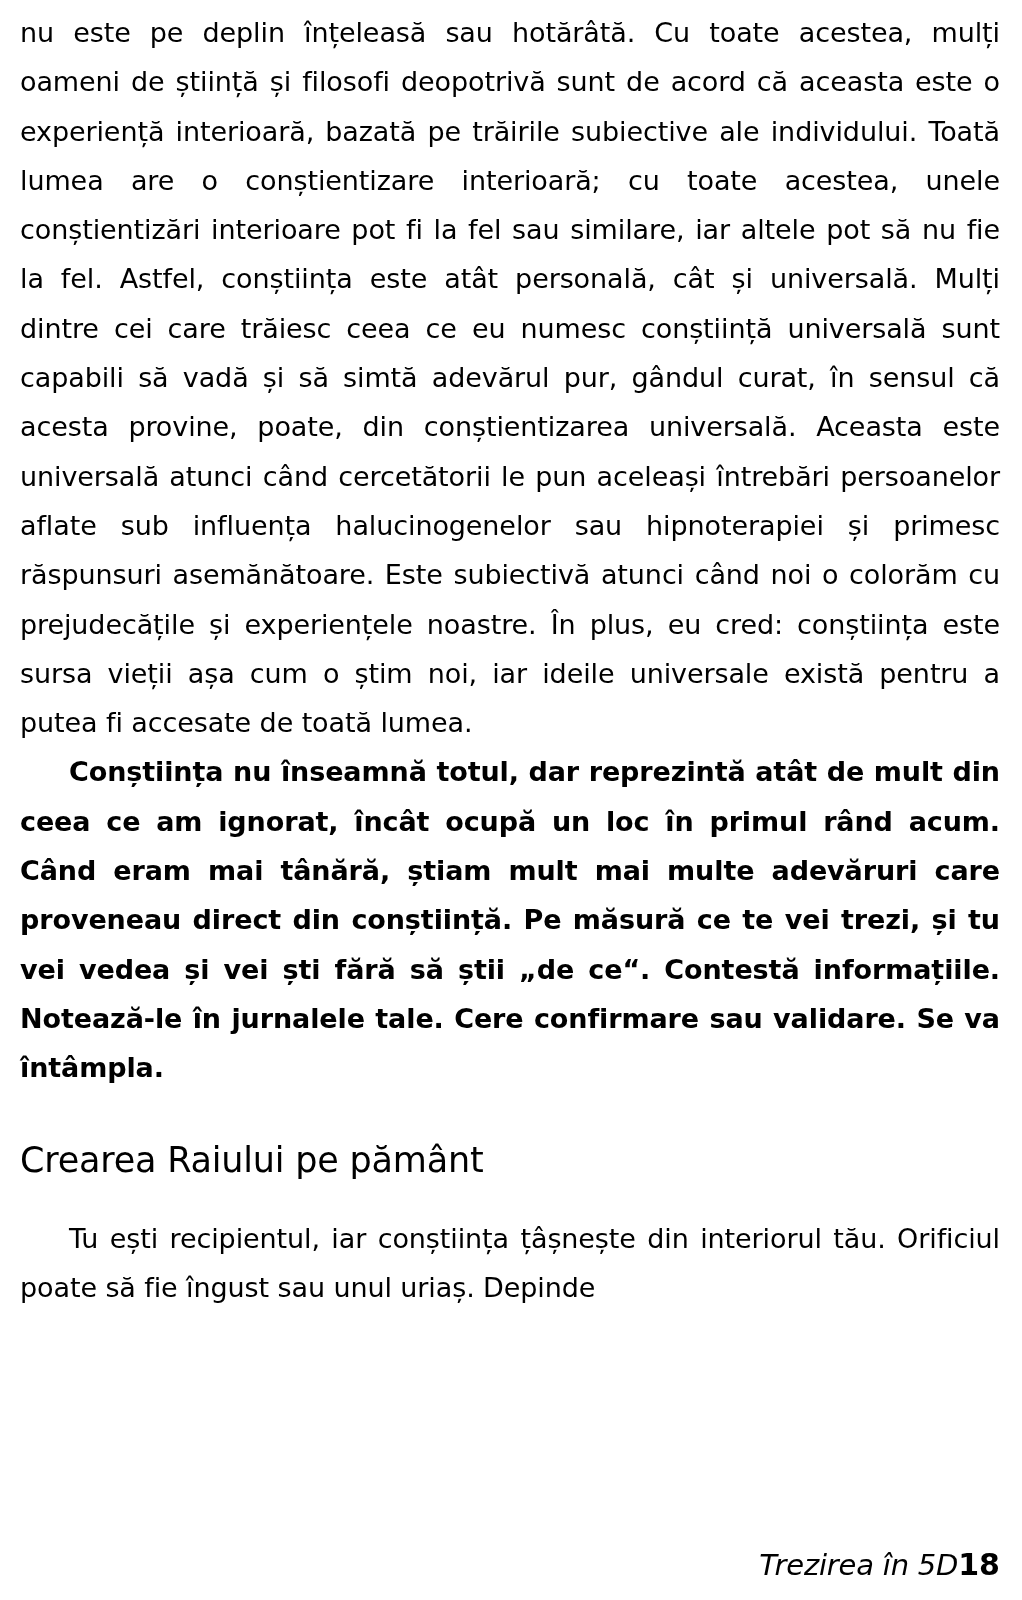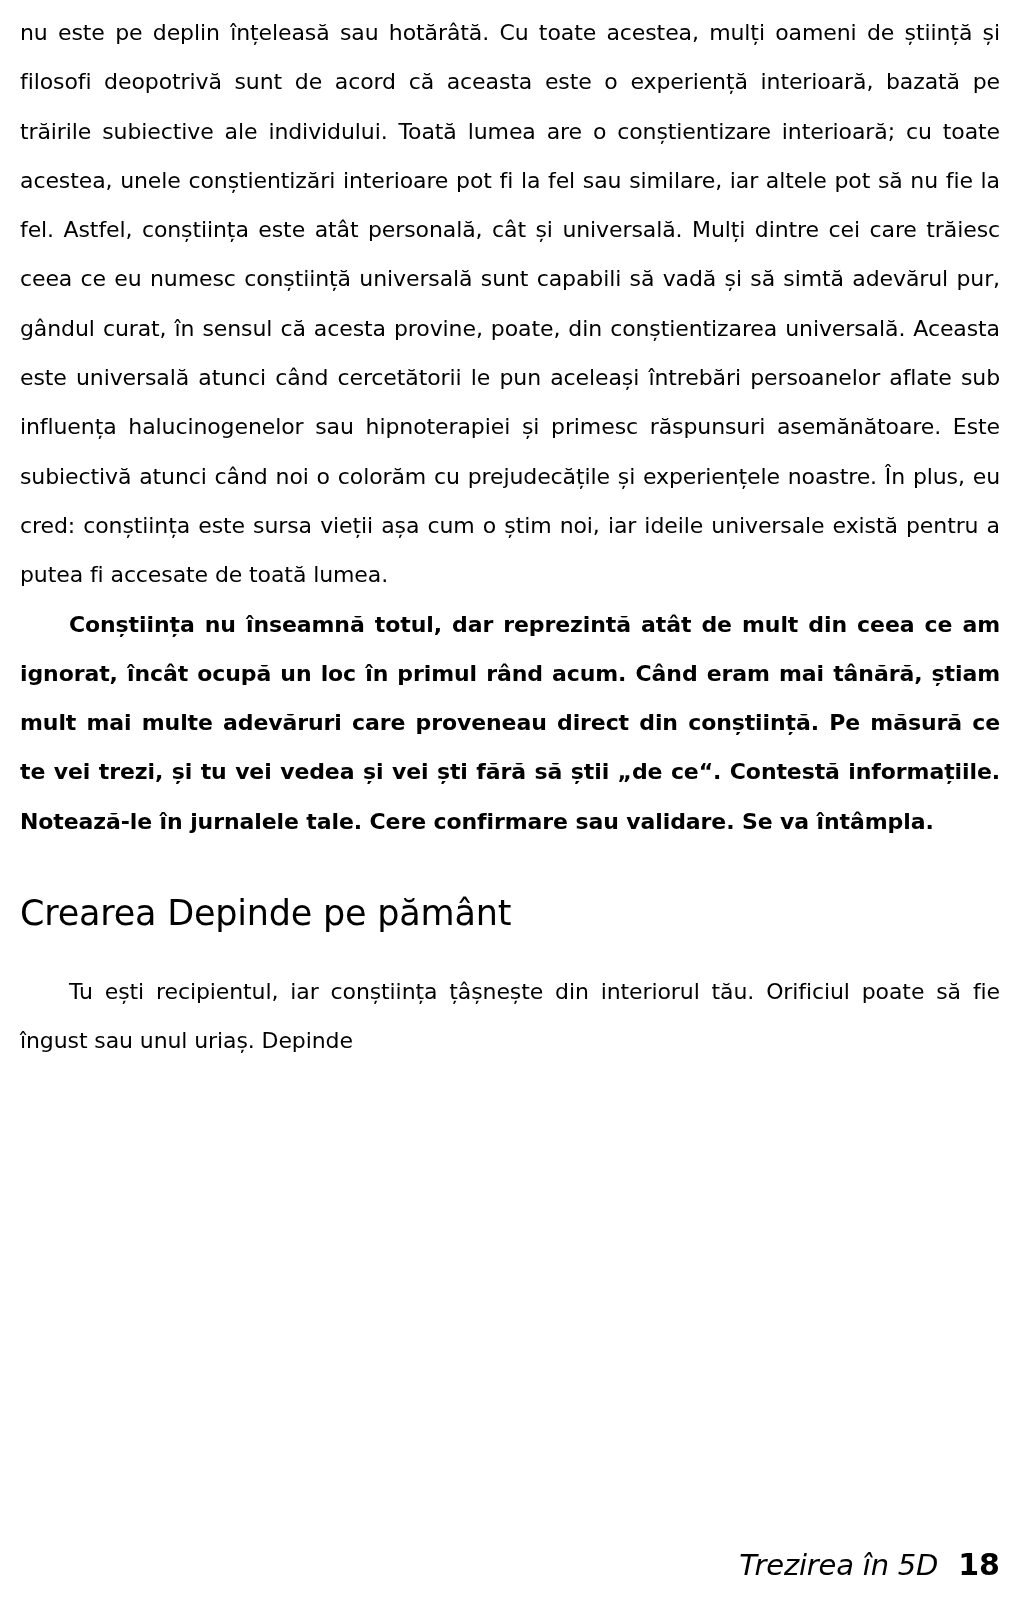--- a/index.html
+++ b/index.html
@@ -16,21 +16,21 @@
   }
   .page {
     position: relative;
     width: 1022px;
     height: 1600px;
     box-sizing: border-box;
     padding: 0 22px 0 20px;
     overflow: hidden;
   }
   .body-text {
-    font-size: 22px;
+    font-size: 27px;
     line-height: 49.3px;
     text-align: justify;
     text-justify: inter-word;
     letter-spacing: -0.1px;
     word-spacing: 0px;
   }
   .para {
     margin: 0;
   }
   .para + .para {
@@ -53,21 +53,20 @@
     letter-spacing: -0.2px;
   }
   .footer {
     position: absolute;
     left: 20px;
     right: 22px;
     bottom: 18px;
     display: flex;
     justify-content: flex-end;
     align-items: baseline;
-    gap: 20px;
   }
   .footer-title {
     font-style: italic;
     font-size: 29px;
     letter-spacing: -0.2px;
   }
   .footer-page {
     font-size: 30px;
     font-weight: 700;
   }
@@ -77,21 +76,21 @@
 </head>
 <body>
 
 <div class="page">
 
   <div class="body-text first-block">
     <p class="para">nu este pe deplin înțeleasă sau hotărâtă. Cu toate acestea, mulți oameni de știință și filosofi deopotrivă sunt de acord că aceasta este o experiență interioară, bazată pe trăirile subiective ale individului. Toată lumea are o conștientizare interioară; cu toate acestea, unele conștientizări interioare pot fi la fel sau similare, iar altele pot să nu fie la fel. Astfel, conștiința este atât personală, cât și universală. Mulți dintre cei care trăiesc ceea ce eu numesc conștiință universală sunt capabili să vadă și să simtă adevărul pur, gândul curat, în sensul că acesta provine, poate, din conștientizarea univer­sală. Aceasta este universală atunci când cercetătorii le pun aceleași întrebări persoanelor aflate sub influența halucinogenelor sau hipnoterapiei și primesc răspun­suri asemănătoare. Este subiectivă atunci când noi o colorăm cu prejudecățile și experiențele noastre. În plus, eu cred: conștiința este sursa vieții așa cum o știm noi, iar ideile universale există pentru a putea fi accesate de toată lumea.</p>
     <p class="para indent">Conștiința nu înseamnă totul, dar reprezintă atât de mult din ceea ce am ignorat, încât ocupă un loc în primul rând acum. Când eram mai tânără, știam mult mai multe adevăruri care proveneau direct din conștiință. Pe măsură ce te vei trezi, și tu vei vedea și vei ști fără să știi „de ce“. Contestă informațiile. Notează-le în jurnalele tale. Cere confirmare sau validare. Se va întâmpla.</p>
   </div>
 
-  <h2 class="section-title">Crearea Depinde pe pământ</h2>
+  <h2 class="section-title">Crearea Raiului pe pământ</h2>
 
   <div class="body-text">
     <p class="para indent">Tu ești recipientul, iar conștiința țâșnește din interiorul tău. Orificiul poate să fie îngust sau unul uriaș. Depinde</p>
   </div>
 
   <div class="footer">
     <span class="footer-title">Trezirea în 5D</span>
     <span class="footer-page">18</span>
   </div>
 

